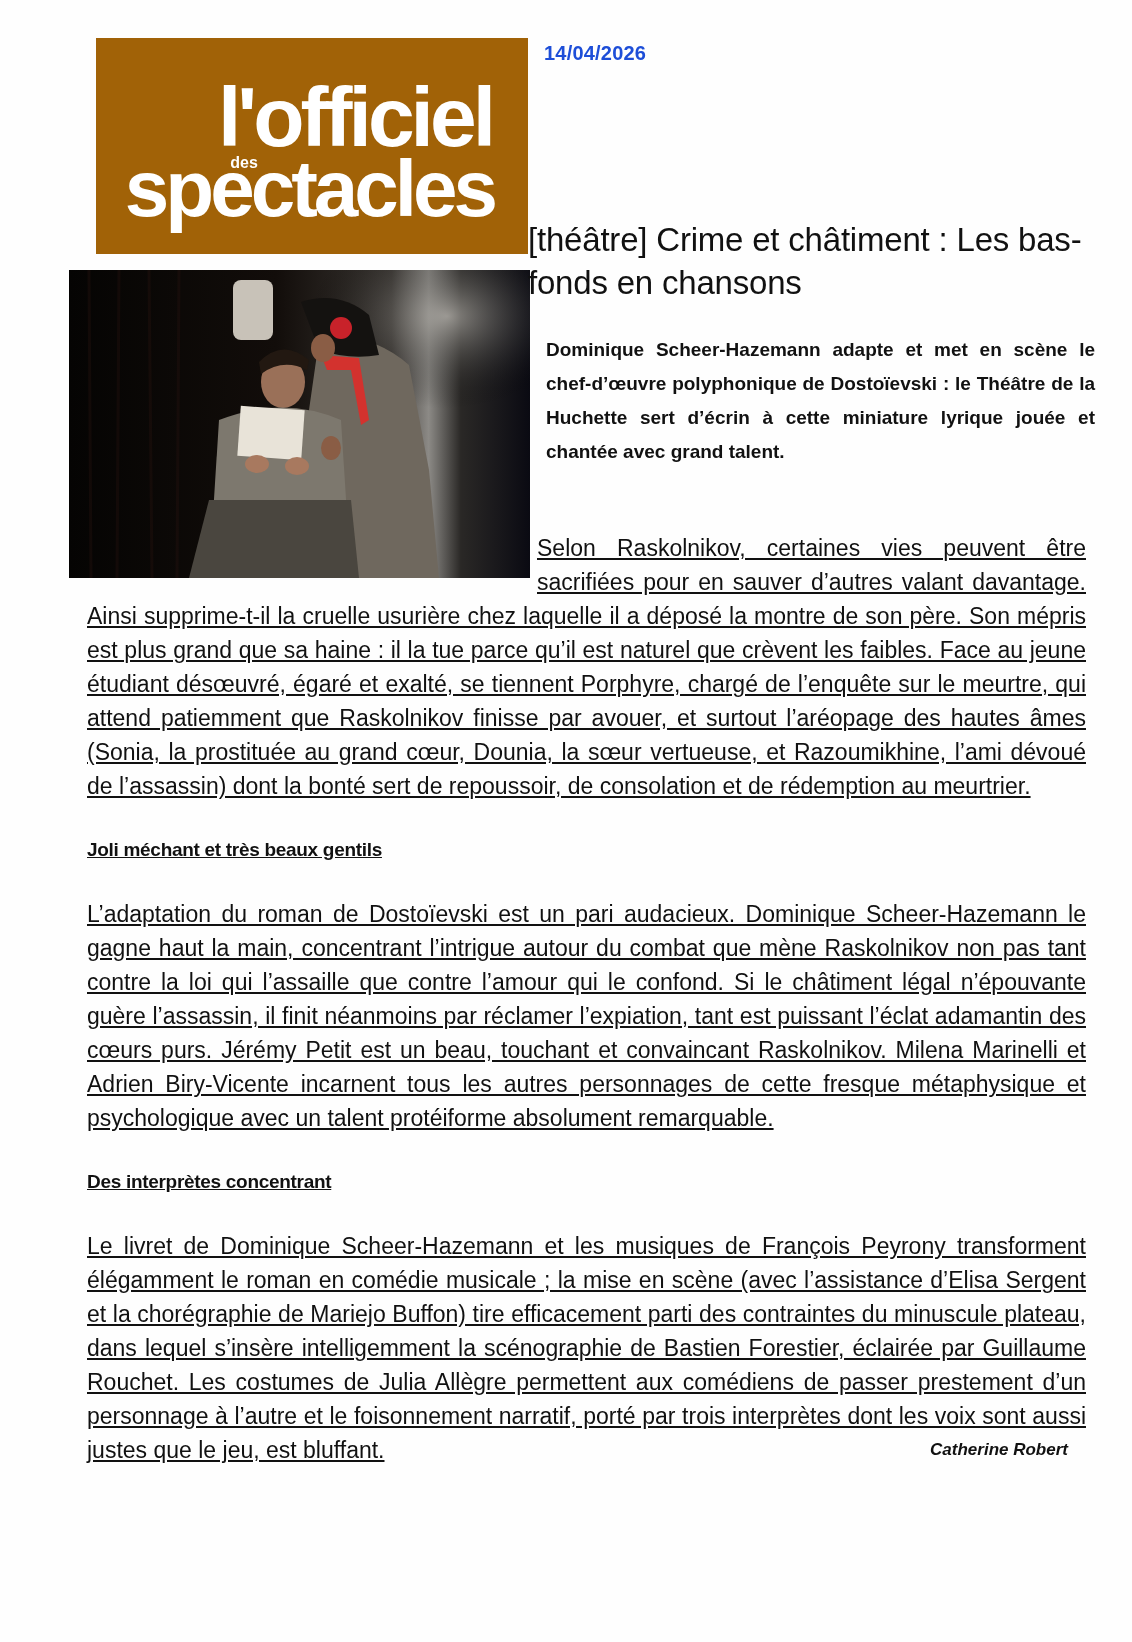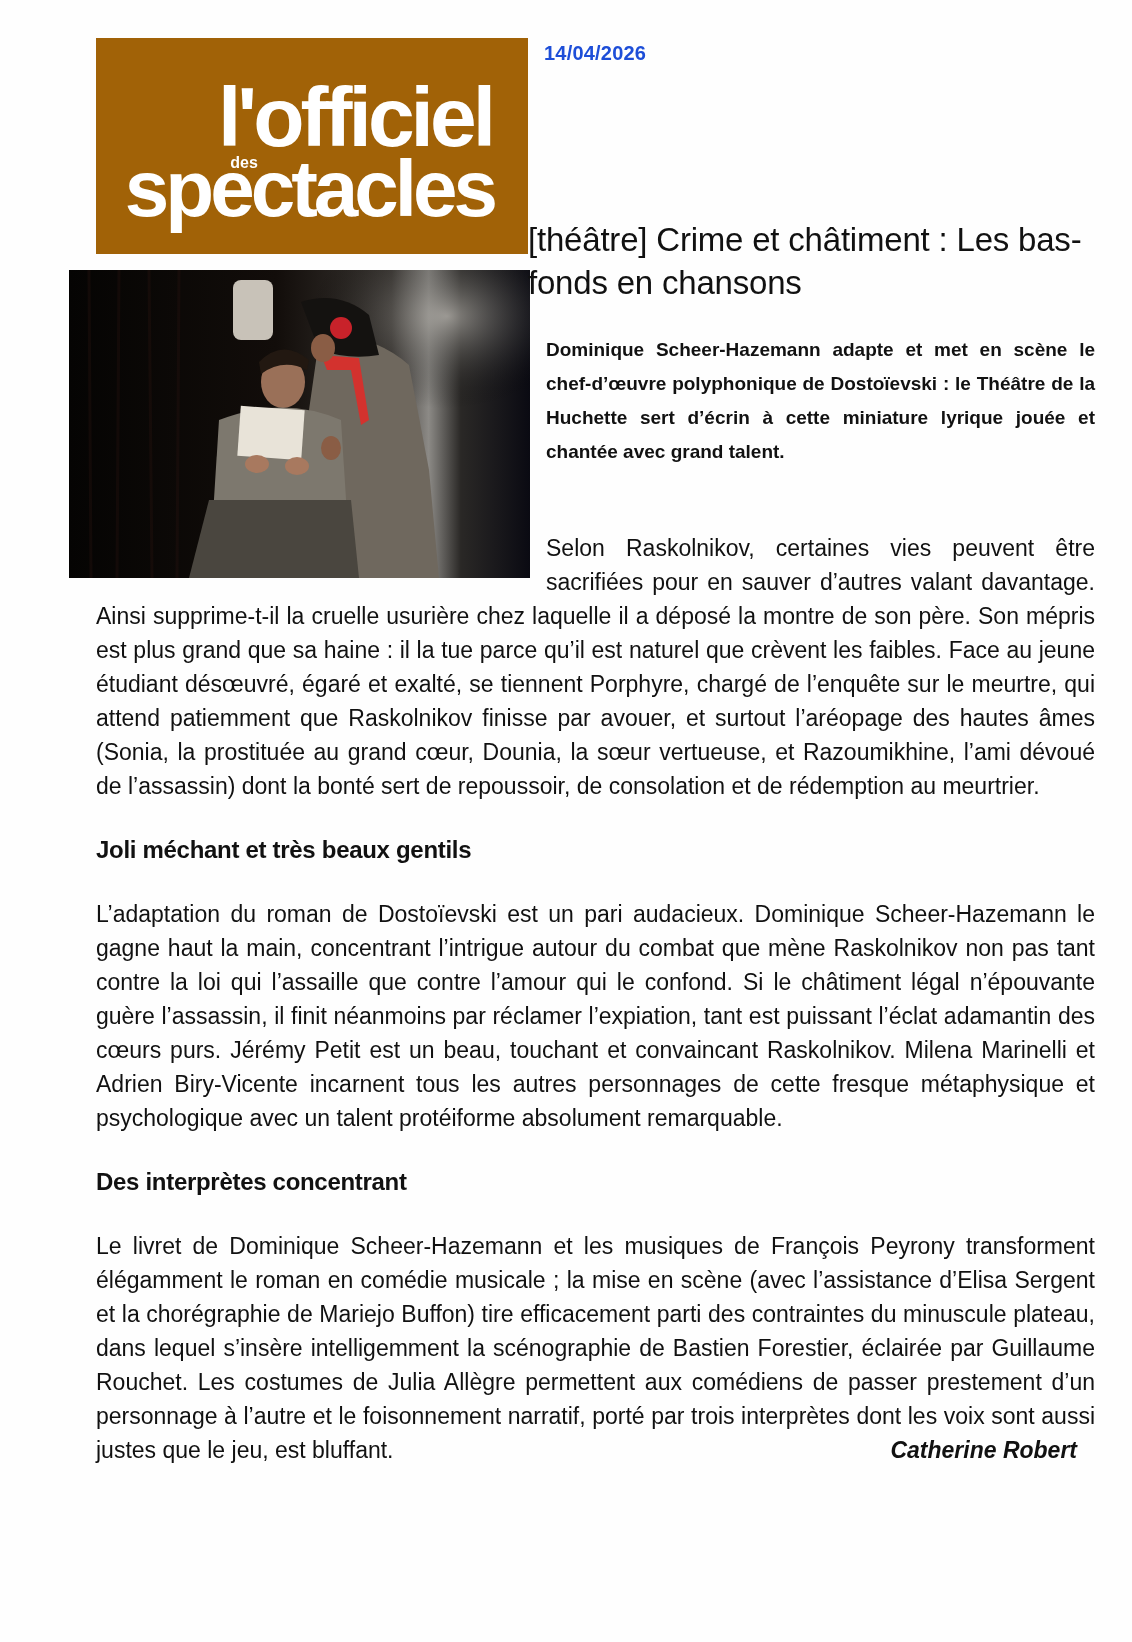--- a/index.html
+++ b/index.html
@@ -28,37 +28,37 @@
     position: absolute; left: 528px; top: 218px; width: 560px;
     font-weight: normal; font-size: 33px; line-height: 43px; color: #111;
     letter-spacing: -0.2px;
   }
   .lede {
     position: absolute; left: 546px; top: 333px; width: 549px;
     font-weight: bold; font-size: 19px; line-height: 34px;
     text-align: justify; color: #111;
   }
   .body-text {
-    position: absolute; left: 96px; top: 531px; width: 999px;
+    position: absolute; left: 87px; top: 531px; width: 999px;
     font-family: "Liberation Sans Narrow", "Liberation Sans", sans-serif;
-    font-size: 23px; line-height: 34px; color: #111;
+    font-size: 23px; line-height: 34px; color: #111; text-decoration: underline;
   }
   .float-spacer {
     float: left; width: 450px; height: 68px;
   }
   .p { margin: 0; text-align: justify; }
   .p1 { }
   .subhead {
-    font-weight: bold; font-size: 24px; line-height: 34px; margin: 30px 0 30px 0;
+    font-weight: bold; font-size: 19px; line-height: 34px; margin: 30px 0 30px 0;
     letter-spacing: -0.3px;
   }
   .sig-line { position: relative; }
   .signature {
     position: absolute; right: 18px; top: 0;
-    font-weight: bold; font-style: italic; font-size: 23px;
+    font-weight: bold; font-style: italic; font-size: 17px;
   }
 </style>
 </head>
 <body>
 
 <div class="logo">
   <svg viewBox="0 0 432 216">
     <text x="396" y="108" text-anchor="end" fill="#ffffff" font-family="'Liberation Sans', sans-serif" font-weight="bold" font-size="84" letter-spacing="-4">l'officiel</text>
     <text x="148" y="130" text-anchor="middle" fill="#ffffff" font-family="'Liberation Sans', sans-serif" font-weight="bold" font-size="16">des</text>
     <text x="398" y="178" text-anchor="end" fill="#ffffff" font-family="'Liberation Sans', sans-serif" font-weight="bold" font-size="80" letter-spacing="-4">spectacles</text>

